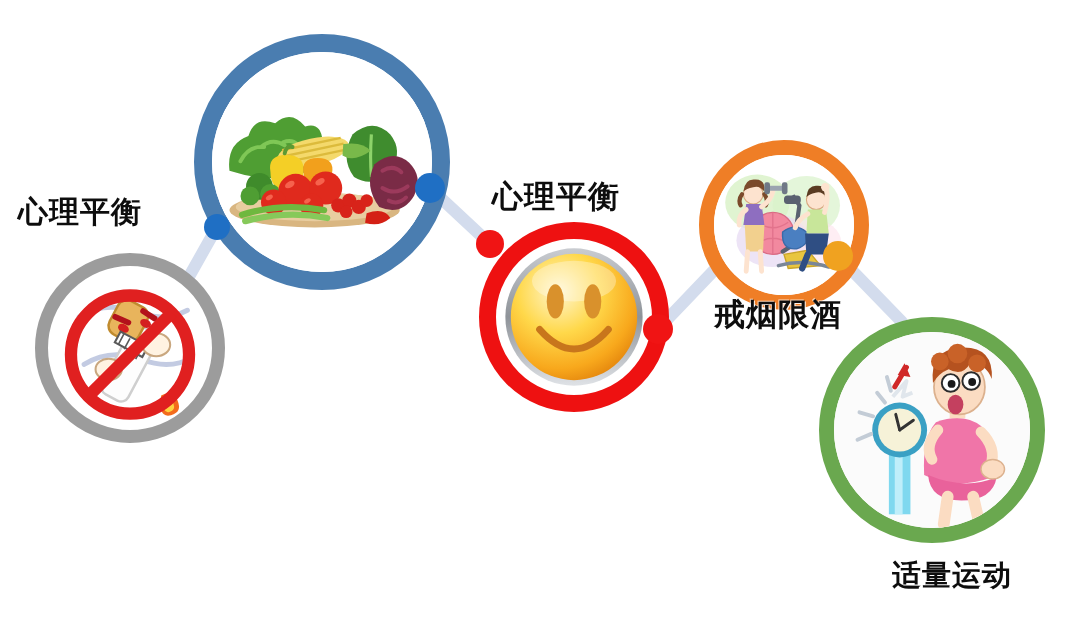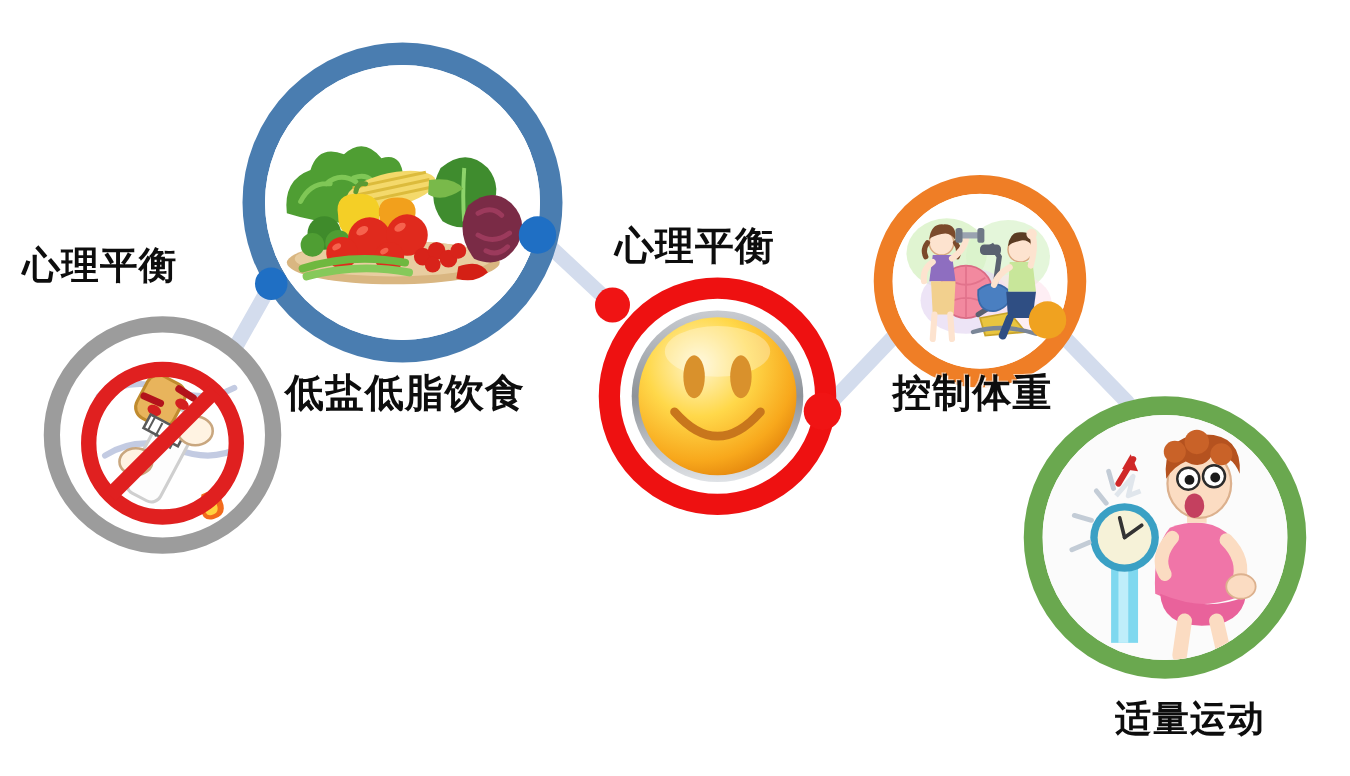--- a/index.html
+++ b/index.html
@@ -193,23 +193,22 @@
             <circle cx="120" cy="53" r="4" fill="#1a1a1a"></circle>
             <circle cx="141" cy="51" r="4" fill="#1a1a1a"></circle>
             <ellipse cx="124" cy="74" rx="8" ry="10" fill="#c4405f"></ellipse>
           </svg>
         </div>
       </div>
     </div>
 
   <div class="layer" id="labels-layer">
       <div class="node-label" style="left: 18px; top: 192px; font-size: 30px;">心理平衡</div>
-      <div class="node-label" style="left: 228px; top: 294px; font-size: 31px;">低盐低脂饮食</div>
       <div class="node-label" style="left: 492px; top: 176px; font-size: 31px; font-family: Liberation Mono, monospace;">心理平衡</div>
-      <div class="node-label" style="left: 714px; top: 294px; font-size: 31px;">控制体重</div>
+      <div class="node-label" style="left: 714px; top: 294px; font-size: 31px;">戒烟限酒</div>
       <div class="node-label" style="left: 892px; top: 556px; font-size: 29px;">适量运动</div>
     </div>
 
 <svg viewBox="0 0 1080 621" width="1080" height="621" class="layer" style="pointer-events: none;">
       <circle cx="217" cy="227" r="13" fill="#1f6fc4"></circle>
       <circle cx="430" cy="188" r="15" fill="#1f6fc4"></circle>
       <circle cx="490" cy="244" r="14" fill="#f01414"></circle>
       <circle cx="658" cy="329" r="15" fill="#f01414"></circle>
       <circle cx="838" cy="256" r="15" fill="#f0a220"></circle>
     </svg>

